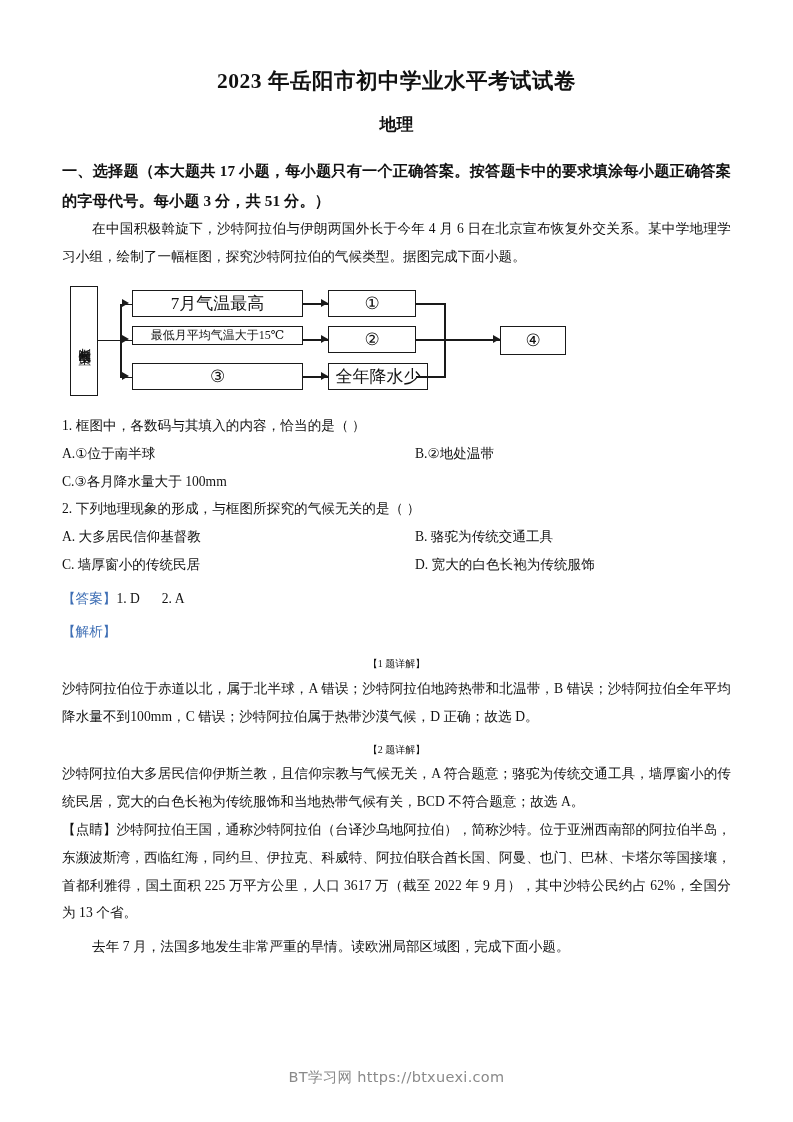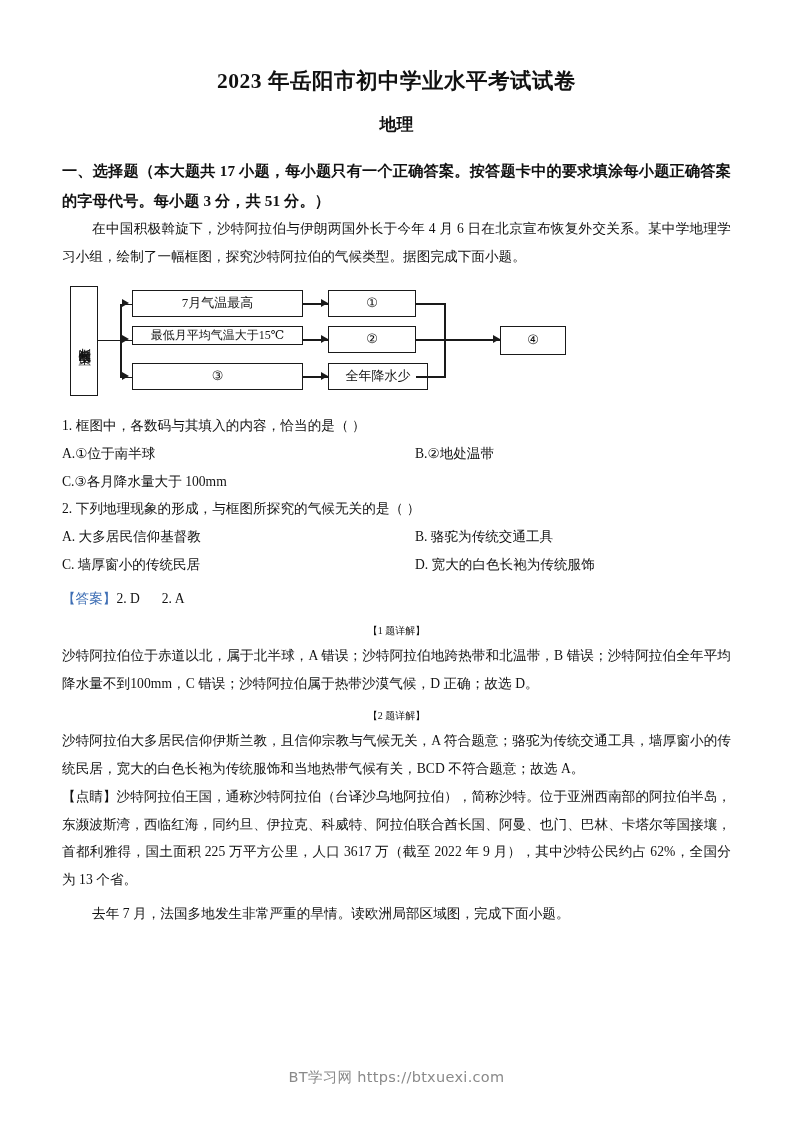--- a/index.html
+++ b/index.html
@@ -70,21 +70,21 @@
     position: relative;
     height: 114px;
     margin-top: 13px;
     margin-bottom: 7px;
   }
   .fbox {
     position: absolute;
     border: 1.6px solid #1a1a1a;
     box-sizing: border-box;
     background: #fff;
-    font-size: 13px;
+    font-size: 17px;
     display: flex;
     align-items: center;
     justify-content: center;
     text-align: center;
     line-height: 1.25;
   }
   .fbox.vert {
     writing-mode: vertical-rl;
     text-orientation: upright;
     letter-spacing: 1px;
@@ -209,21 +209,22 @@
   <p class="para">2. 下列地理现象的形成，与框图所探究的气候无关的是（     ）</p>
   <div class="opts">
     <div class="opt-l">A. 大多居民信仰基督教</div>
     <div class="opt-r">B. 骆驼为传统交通工具</div>
   </div>
   <div class="opts">
     <div class="opt-l">C. 墙厚窗小的传统民居</div>
     <div class="opt-r">D. 宽大的白色长袍为传统服饰</div>
   </div>
 
-  <p class="ans-line"><span class="blue">【答案】</span><span>2. D</span><span class="gap"></span><span>2. A</span></p>
+  <p class="ans-line"><span class="blue">【答案】</span><span>1. D</span><span class="gap"></span><span>2. A</span></p>
+  <p class="ans-line"><span class="blue">【解析】</span></p>
 
   <p class="sub-head">【1 题详解】</p>
   <p class="para">沙特阿拉伯位于赤道以北，属于北半球，A 错误；沙特阿拉伯地跨热带和北温带，B 错误；沙特阿拉伯全年平均降水量不到100mm，C 错误；沙特阿拉伯属于热带沙漠气候，D 正确；故选 D。</p>
 
   <p class="sub-head">【2 题详解】</p>
   <p class="para">沙特阿拉伯大多居民信仰伊斯兰教，且信仰宗教与气候无关，A 符合题意；骆驼为传统交通工具，墙厚窗小的传统民居，宽大的白色长袍为传统服饰和当地热带气候有关，BCD 不符合题意；故选 A。</p>
 
   <p class="para">【点睛】沙特阿拉伯王国，通称沙特阿拉伯（台译沙乌地阿拉伯），简称沙特。位于亚洲西南部的阿拉伯半岛，东濒波斯湾，西临红海，同约旦、伊拉克、科威特、阿拉伯联合酋长国、阿曼、也门、巴林、卡塔尔等国接壤，首都利雅得，国土面积 225 万平方公里，人口 3617 万（截至 2022 年 9 月），其中沙特公民约占 62%，全国分为 13 个省。</p>
 
   <p class="para indent" style="padding-top:6px;">去年 7 月，法国多地发生非常严重的旱情。读欧洲局部区域图，完成下面小题。</p>

